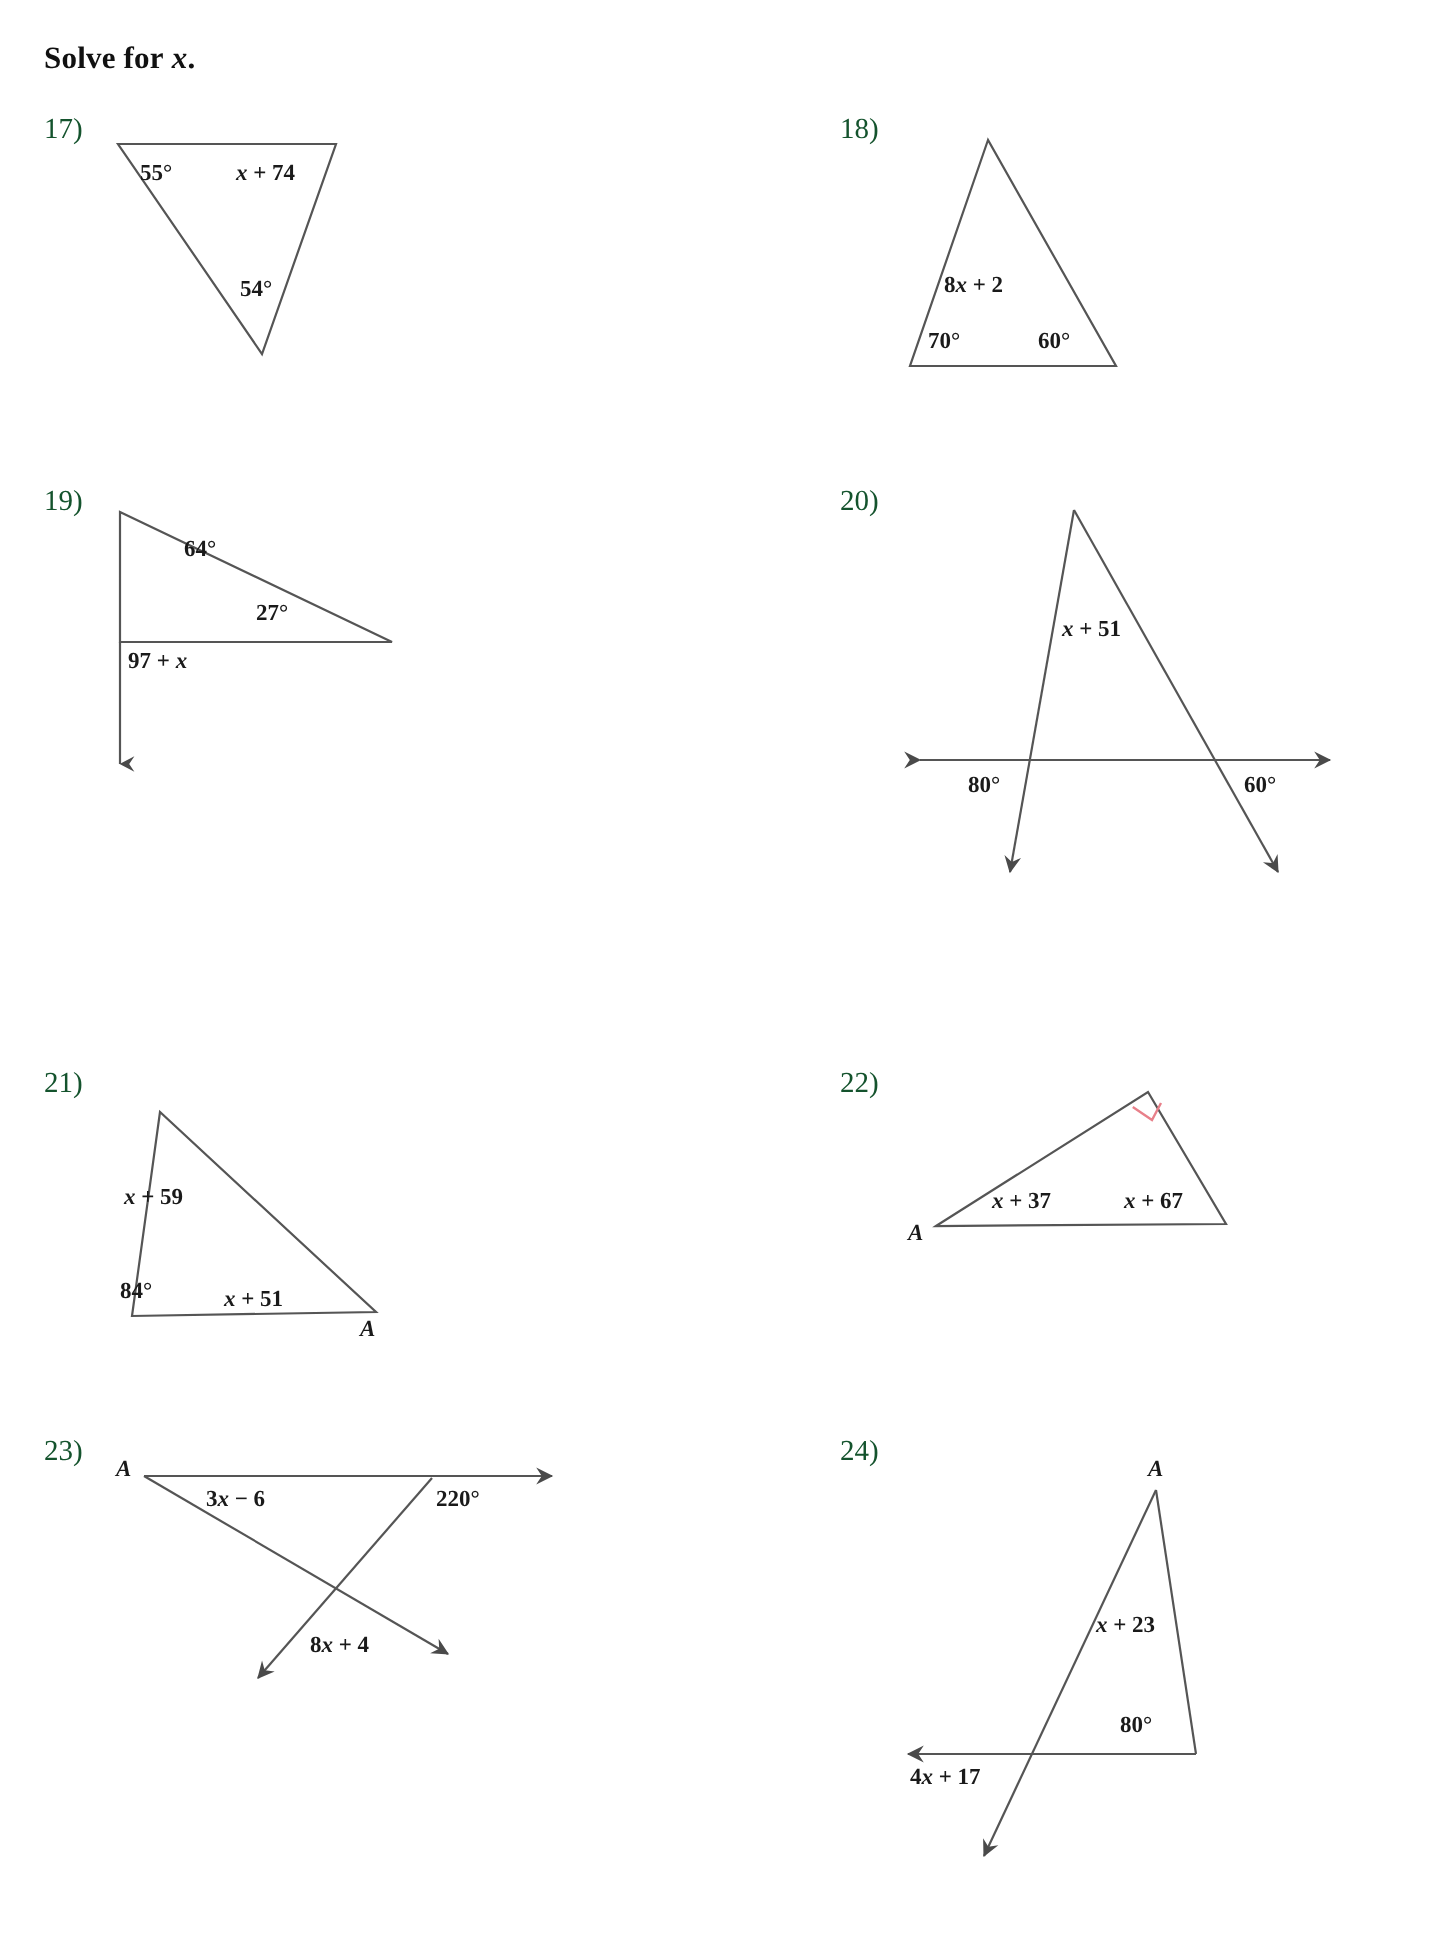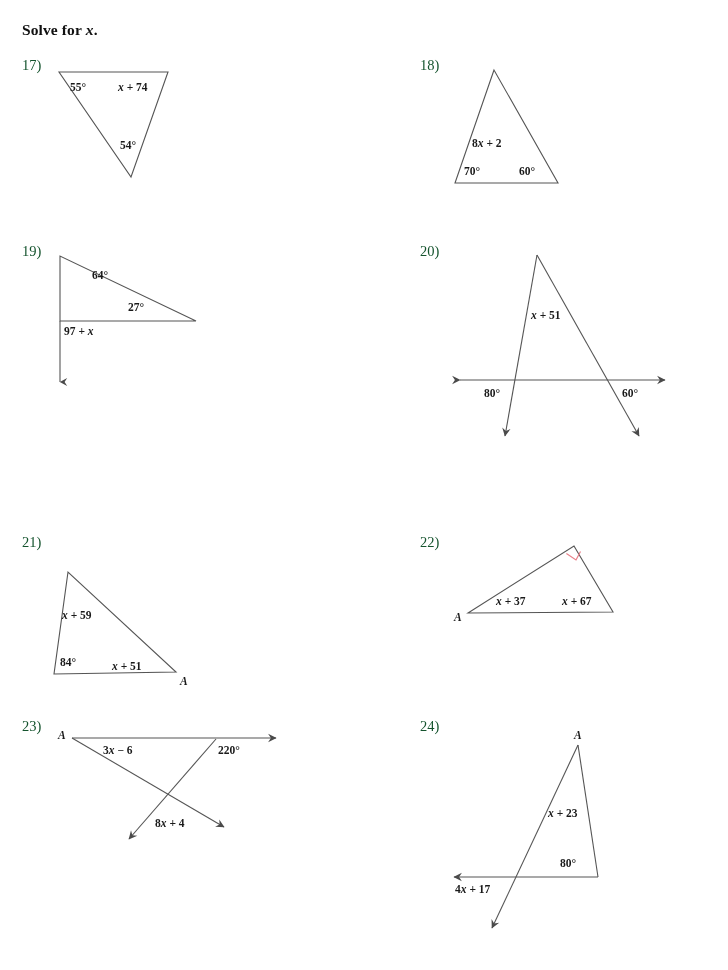--- a/index.html
+++ b/index.html
@@ -135,21 +135,21 @@
 
       <line x1="137" y1="25" x2="239" y2="206" stroke="#555555" stroke-width="1.1" marker-end="url(#arrow-generic-20)"></line>
     </svg>
     <div class="lbl expr" style="left:131px; top:80px;"><span class="v">x</span> + 51</div>
     <div class="lbl" style="left:84px; top:158px;">80°</div>
     <div class="lbl" style="left:222px; top:158px;">60°</div>
   </div>
 
 
   <div class="prob-num" style="left:22px; top:534px;">21)</div>
-  <div class="figure" style="left:0px; top:544px; width:260px; height:160px;">
+  <div class="figure" style="left:0px; top:528px; width:260px; height:160px;padding-left:12px;">
     <svg width="260" height="160" viewBox="0 0 260 160">
       <polygon points="68,28 54,130 176,128" fill="none" stroke="#555555" stroke-width="1.1"></polygon>
     </svg>
     <div class="lbl expr" style="left:62px; top:66px;"><span class="v">x</span> + 59</div>
     <div class="lbl" style="left:60px; top:113px;">84°</div>
     <div class="lbl expr" style="left:112px; top:117px;"><span class="v">x</span> + 51</div>
     <div class="vertex-lbl" style="left:180px; top:132px;">A</div>
   </div>
 
   <div class="prob-num" style="left:420px; top:534px;">22)</div>

